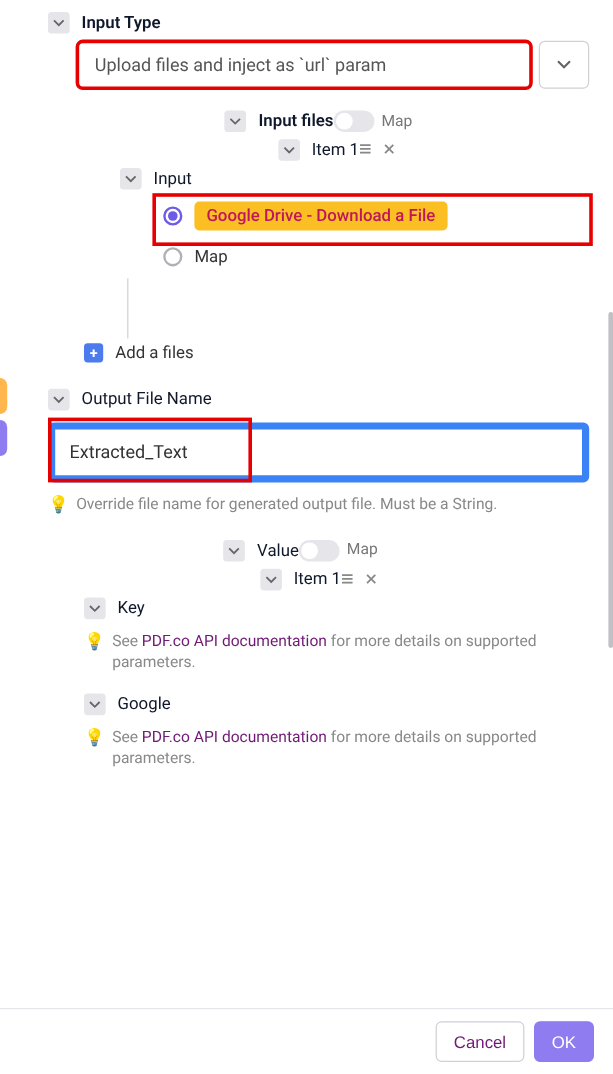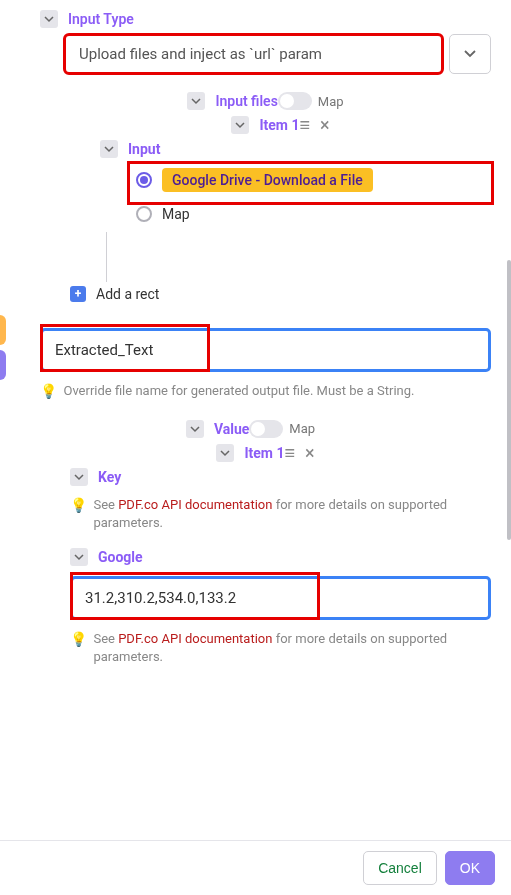--- a/index.html
+++ b/index.html
@@ -34,25 +34,25 @@
     display: inline-flex;
     align-items: center;
     justify-content: center;
     margin-right: 10px;
     flex-shrink: 0;
     cursor: pointer;
   }
   .toggle-chevron svg { width: 10px; height: 10px; }
   .label {
     font-weight: 600;
-    color: #8b5cf6;
+    color: #0f172a;
     font-size: 14px;
   }
   .label.item {
-    font-weight: 700;
+    font-weight: 400;
   }
   .indent-1 { margin-left: 30px; }
 
   .select-box {
     display: flex;
     align-items: stretch;
     margin-top: 6px;
     margin-bottom: 18px;
   }
   .select-main {
@@ -130,21 +130,21 @@
     border-color: #6c5ce7;
   }
   .radio.selected::after {
     content: '';
     width: 8px; height: 8px;
     background: #6c5ce7;
     border-radius: 50%;
   }
   .pill {
     background: #fbbf24;
-    color: #4c1d95;
+    color: #be185d;
     padding: 4px 10px;
     border-radius: 4px;
     font-size: 14px;
     font-weight: 500;
   }
   .radio-group-box {
     padding: 4px 6px;
   }
   .radio-group-box.redbox { outline-offset: 0px; }
 
@@ -171,21 +171,21 @@
     display: inline-flex;
     align-items: center;
     justify-content: center;
     font-size: 12px;
     font-weight: bold;
     cursor: pointer;
   }
 
   .text-input {
     width: 100%;
-    border: 3px solid #3b82f6;
+    border: 6px solid #3b82f6;
     border-radius: 5px;
     padding: 10px 12px;
     font-size: 15px;
     font-family: inherit;
     color: #333;
     margin-top: 4px;
   }
   .input-wrap {
     position: relative;
     margin-top: 4px;
@@ -200,21 +200,21 @@
 
   .hint {
     display: flex;
     align-items: flex-start;
     gap: 6px;
     font-size: 13px;
     color: #888;
     margin-top: 10px;
     line-height: 1.4;
   }
-  .hint a { color: #b91c1c; text-decoration: none; }
+  .hint a { color: #701a75; text-decoration: none; }
   .bulb {
     color: #fbbf24;
     font-size: 14px;
     flex-shrink: 0;
   }
 
   .footer {
     position: absolute;
     bottom: 0; left: 0; right: 0;
     border-top: 1px solid #e5e5ea;
@@ -224,21 +224,21 @@
     gap: 8px;
     background: #fff;
   }
   .btn {
     padding: 8px 14px;
     border-radius: 5px;
     font-size: 14px;
     cursor: pointer;
     border: 1px solid #d0d0d5;
     background: #fff;
-    color: #15803d;
+    color: #701a75;
   }
   .btn.primary {
     background: #8e7cf0;
     border-color: #8e7cf0;
     color: #fff;
     font-weight: 500;
   }
 
   .scroll-indicator {
     position: absolute;
@@ -342,25 +342,33 @@
             <span>Map</span>
           </div>
         </div>
       </div>
     </div>
 
     <div class="tree-line"></div>
 
     <div class="add-row indent-1">
       <span class="plus-icon">+</span>
-      <span>Add a rect</span>
+      <span>Add a files</span>
     </div>
   </div>
 
   <div class="section indent-1" style="margin-top:22px;">
+    <div class="row">
+      <span class="toggle-chevron">
+        <svg viewBox="0 0 10 10">
+            <path d="M1 3 L5 7 L9 3" stroke="#666" stroke-width="1.5" fill="none"></path>
+          </svg>
+      </span>
+      <span class="label item">Output File Name</span>
+    </div>
     <div class="input-wrap indent-1" style="margin-left:0;">
       <input class="text-input" value="Extracted_Text" style="">
       <div class="red-overlay" style="width:170px;"></div>
     </div>
     <div class="hint">
       <span class="bulb">💡</span>
       <span>Override file name for generated output file. Must be a String.</span>
     </div>
   </div>
 
@@ -415,24 +423,20 @@
 
       <div class="indent-1" style="margin-top:16px;">
         <div class="row">
           <span class="toggle-chevron">
             <svg viewBox="0 0 10 10">
                 <path d="M1 3 L5 7 L9 3" stroke="#666" stroke-width="1.5" fill="none"></path>
               </svg>
           </span>
           <span class="label item">Google</span>
         </div>
-        <div class="input-wrap">
-          <input class="text-input" value="31.2,310.2,534.0,133.2" style="">
-          <div class="red-overlay" style="width:250px;"></div>
-        </div>
         <div class="hint">
           <span class="bulb">💡</span>
           <span>
             <span>See </span><a href="#">PDF.co API documentation</a><span> for more details on supported parameters.</span>
           </span>
         </div>
       </div>
 
     </div>
   </div>

